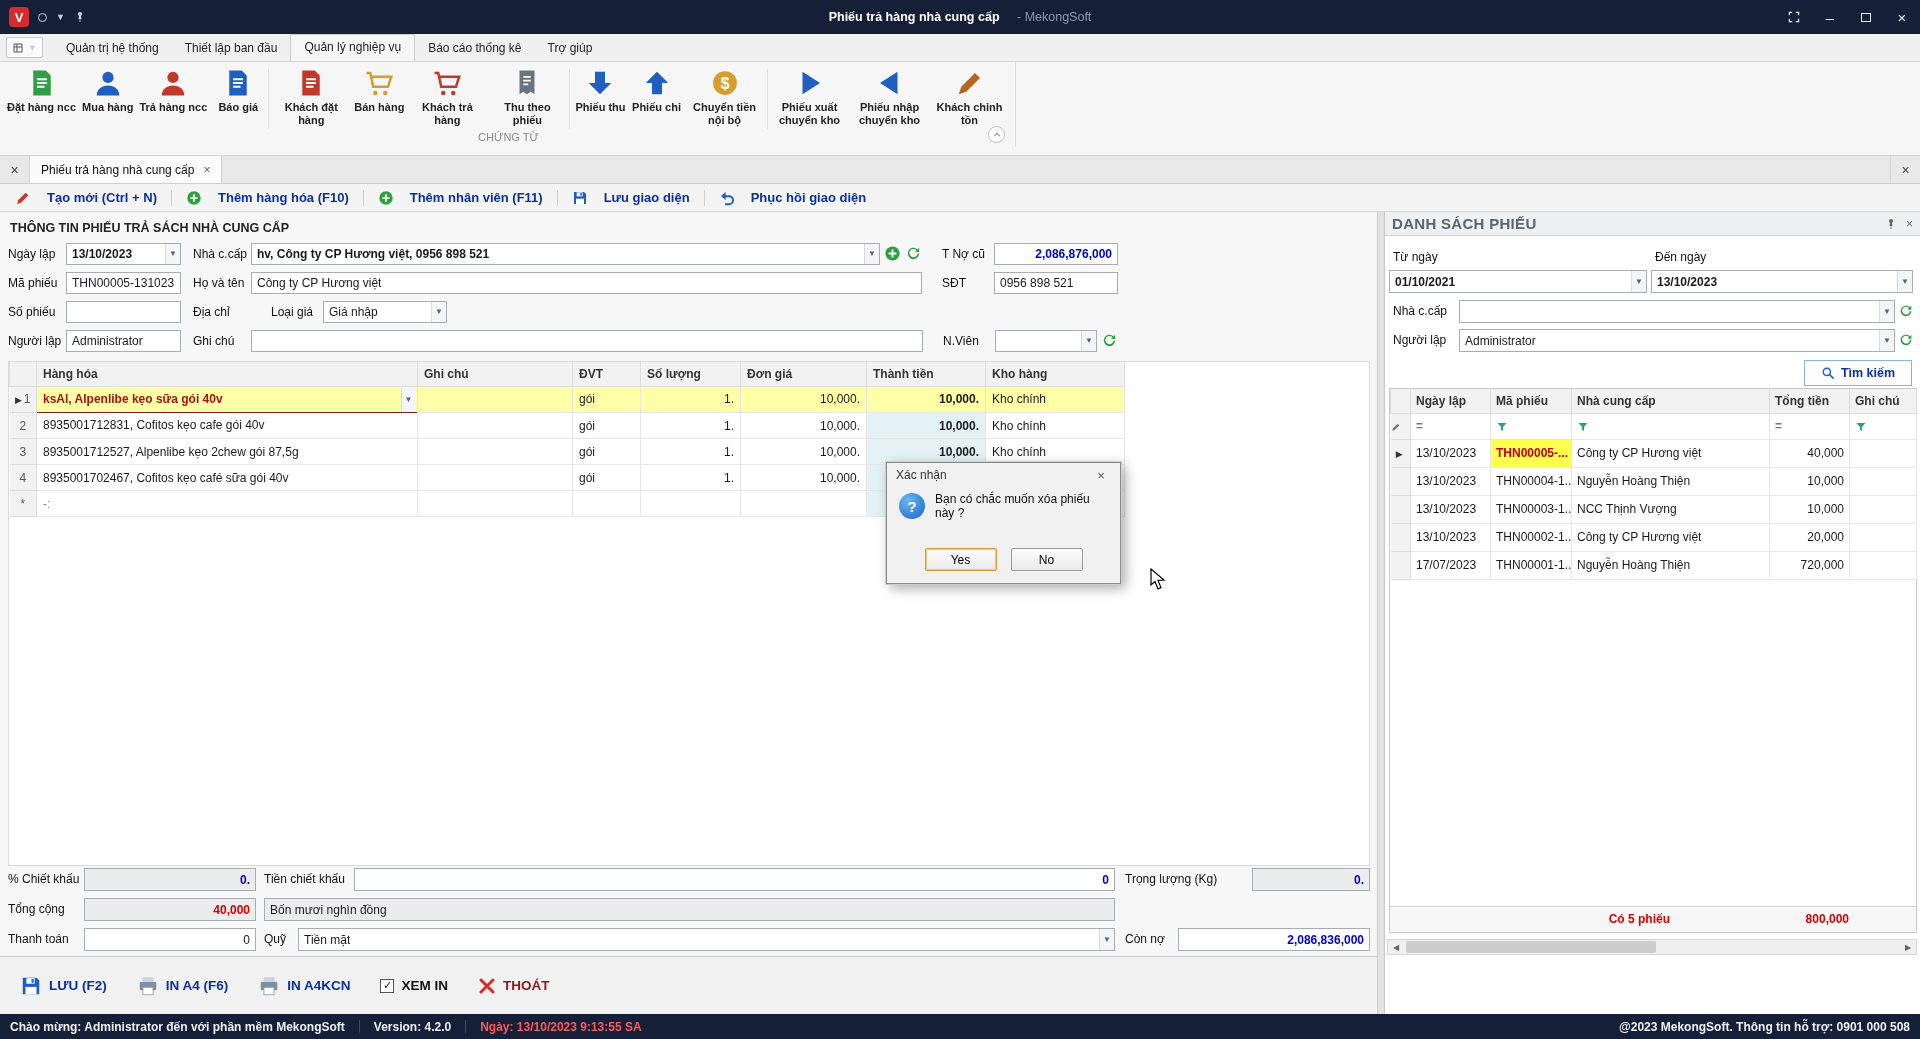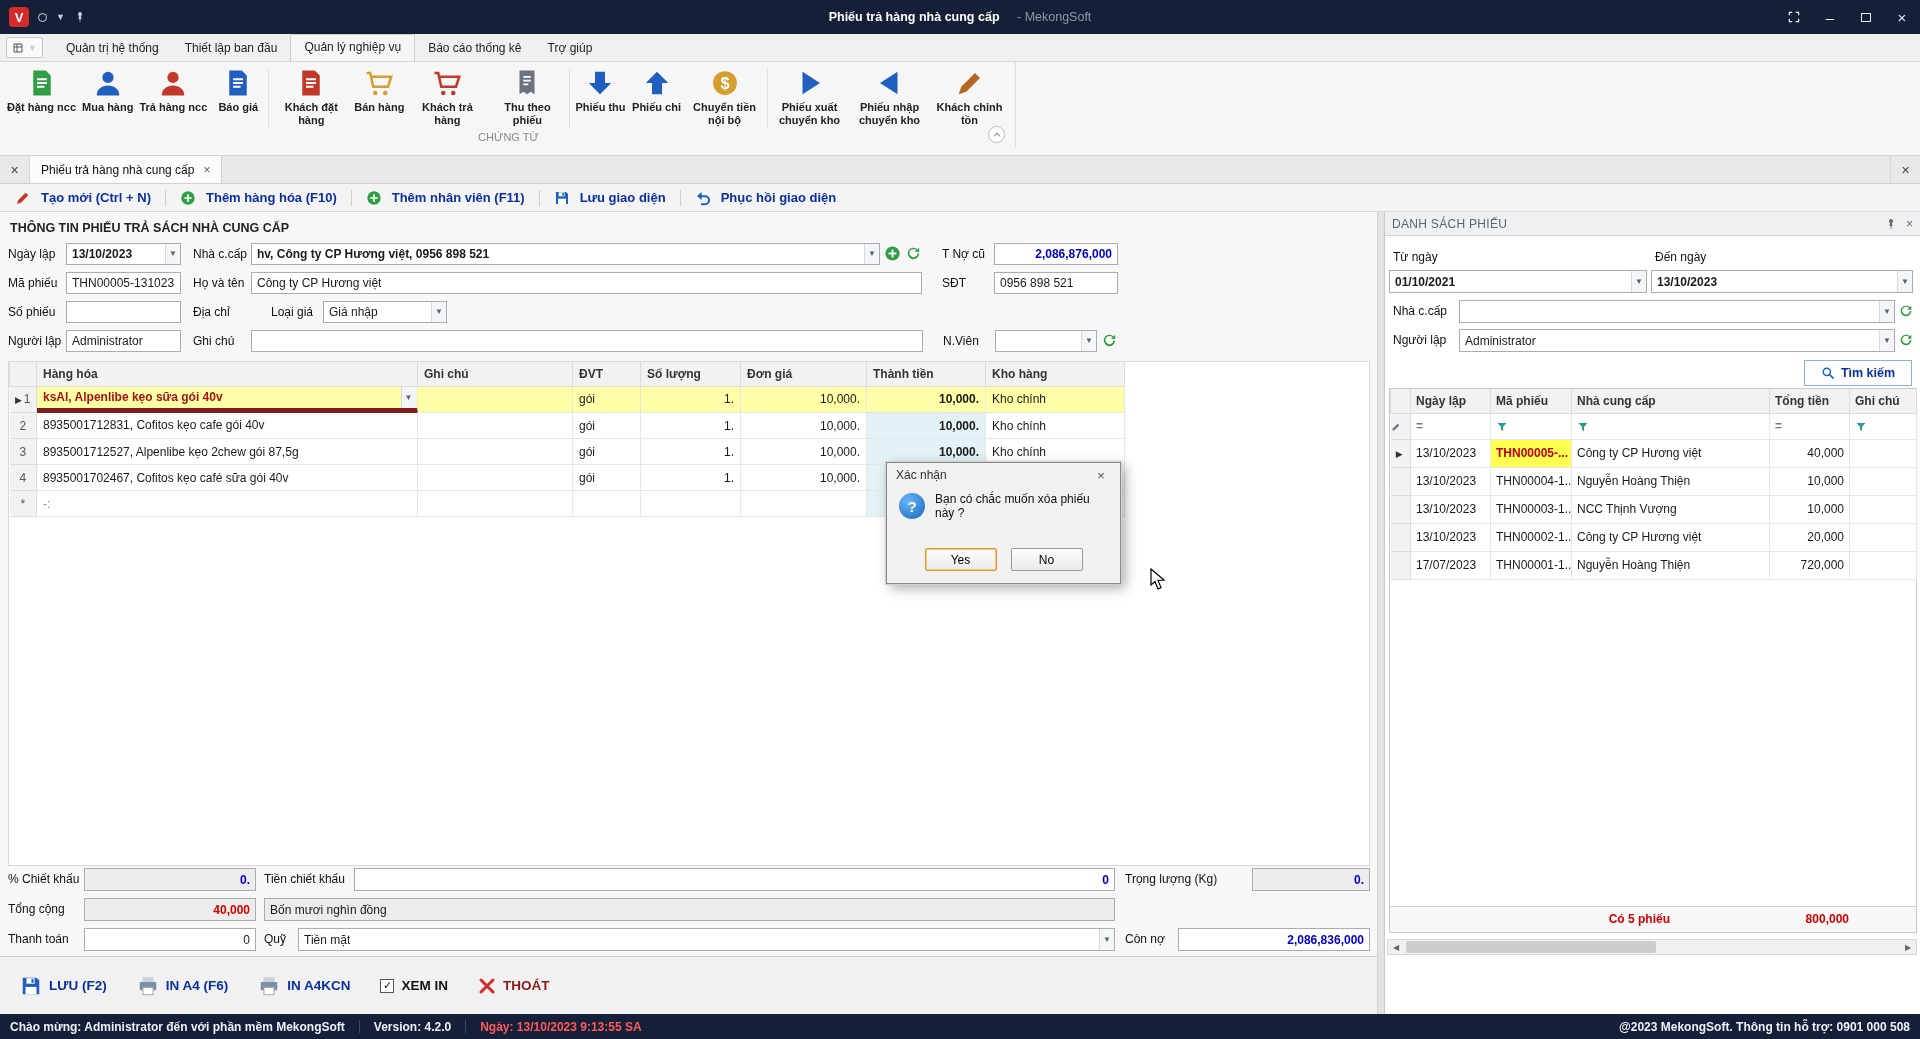--- a/index.html
+++ b/index.html
@@ -40,21 +40,21 @@
 .rcollapse{position:absolute;left:988px;top:64px;width:17px;height:17px;border:1px solid #bbb;border-radius:50%;background:#fff;display:flex;align-items:center;justify-content:center;color:#888;padding:0}
 
 .doctabs{height:28px;background:#e8e8e8;border-bottom:1px solid #cfcfcf;display:flex;align-items:stretch}
 .dtx{width:30px;display:flex;align-items:center;justify-content:center;color:#444;font-size:14px;background:none;border:none;border-right:1px solid #d6d6d6}
 .doctab{background:#fbfbfb;border-right:1px solid #cfcfcf;display:flex;align-items:center;gap:9px;padding:0 11px;font-size:12px;color:#111}
 .doctab .x{color:#666;font-size:12px}
 .dtfill{flex:1}
 .dtx.rightx{border-right:none;border-left:1px solid #d6d6d6}
 
 .actionbar{height:28px;background:#f4f4f4;border-bottom:1px solid #d8d8d8;display:flex;align-items:center;padding-left:10px;gap:9px}
-.abtn{display:flex;align-items:center;gap:10px;font-size:13px;font-weight:bold;color:#0a2fa0;background:none;border:none;padding:2px 5px}
+.abtn{display:flex;align-items:center;gap:16px;font-size:13px;font-weight:bold;color:#0a2fa0;background:none;border:none;padding:2px 5px}
 .vsep{width:1px;height:16px;background:#cfcfcf}
 
 .workspace{height:802px;display:flex;background:#f0f0f0;position:relative}
 .left{width:1378px;position:relative;background:#f7f7f7;border-right:1px solid #d0d0d0}
 .splitter{width:6px;background:#e2e2e2}
 .rightpanel{width:536px;display:flex;flex-direction:column;background:#fff;border-left:1px solid #c9c9c9}
 .sectitle{position:absolute;left:10px;top:9px;font-size:12.5px;font-weight:bold;color:#222}
 
 .frow{position:absolute;left:8px;width:1110px;height:23px;display:flex;align-items:center}
 .flabel{font-size:12px;color:#111;flex:none}
@@ -69,36 +69,36 @@
 
 .gridarea{position:absolute;left:8px;top:149px;width:1362px;height:505px;background:#fff;border:1px solid #d9d9d9;overflow:hidden}
 table.igrid{border-collapse:collapse;table-layout:fixed;width:1115px;font-size:12px}
 .igrid th{height:24px;background:#f2f2f2;border:1px solid #dcdcdc;border-top:none;font-weight:bold;text-align:left;padding:0 6px;color:#333}
 .igrid td{height:26px;border-right:1px solid #e6e6e6;border-bottom:1px solid #e6e6e6;padding:0 6px;white-space:nowrap;overflow:hidden}
 .igrid .ind{background:#f2f2f2;border-right:1px solid #dcdcdc;border-bottom:1px solid #dcdcdc;text-align:center;color:#555;padding:0}
 .igrid .num{text-align:right}
 .igrid td.total{background:#e3f2f5;font-weight:bold}
 tr.selrow td{background:#ffffa8}
 tr.selrow td.total{background:#ffffa8}
-tr.selrow td.namecell{color:#a31515;font-weight:bold;display:flex;align-items:center;height:26px;border-bottom:5px solid #7f1d1d}
+tr.selrow td.namecell{color:#a31515;font-weight:bold;display:flex;align-items:center;height:26px;border-bottom:1px solid #7f1d1d}
 .selarrow{font-size:9px;margin-right:2px;color:#333}
 .newprompt{color:#888}
 
 .slabel{position:absolute;font-size:12px;color:#111}
 .sfield{position:absolute;height:23px;border:1px solid #a8adb3;background:#fff;display:flex;align-items:center;padding:0 5px;overflow:hidden}
 .sfield.grayf{background:#ececec}
 
 .btnbar{position:absolute;left:0;right:0;top:744px;bottom:0;background:#f1f1f1;border-top:1px solid #c9c9c9;display:flex;align-items:center;gap:10px;padding-left:10px}
 .bbtn{display:flex;align-items:center;gap:7px;font-size:13.5px;font-weight:bold;border:none;background:none;padding:6px 10px;color:#0a2fa0}
 .bbtn.dark{color:#111}
 .bbtn.exit{color:#8b1a1a}
 .chk{width:14px;height:14px;border:1px solid #555;background:#fff;display:flex;align-items:center;justify-content:center;font-size:11px;color:#111}
 
 .phead{height:24px;background:#eef0f2;border-bottom:1px solid #d2d2d2;display:flex;align-items:center;padding:0 7px;gap:9px}
-.phead .t{flex:1;font-size:12px;font-weight:normal;color:#5a6572;letter-spacing:.3px}
+.phead .t{flex:1;font-size:15px;font-weight:bold;color:#5a6572;letter-spacing:.3px}
 .phx{color:#667;font-size:12px;background:none;border:none}
 .pbody{flex:1;position:relative;background:#fff;overflow:hidden}
 .plabel{position:absolute;font-size:12px;color:#111}
 .pfield{position:absolute;height:23px;border:1px solid #a8adb3;background:#fff;display:flex;align-items:center;padding:0 5px;overflow:hidden}
 .prefresh{position:absolute}
 .searchbtn{position:absolute;left:419px;top:124px;width:108px;height:26px;border:1px solid #8ab0dc;background:#fdfdfd;display:flex;align-items:center;justify-content:center;gap:6px;font-size:12.5px;font-weight:bold;color:#0a2fa0}
 .pgrid{position:absolute;left:4px;top:152px;width:528px;height:545px;border:1px solid #c9c9c9;background:#fff}
 table.ptab{border-collapse:collapse;table-layout:fixed;width:526px;font-size:12px}
 .ptab th{height:24px;background:#f2f2f2;border:1px solid #dcdcdc;border-top:none;font-weight:bold;text-align:left;padding:0 5px;color:#333}
 .ptab td{height:28px;border-right:1px solid #e6e6e6;border-bottom:1px solid #e6e6e6;padding:0 5px;white-space:nowrap;overflow:hidden}

